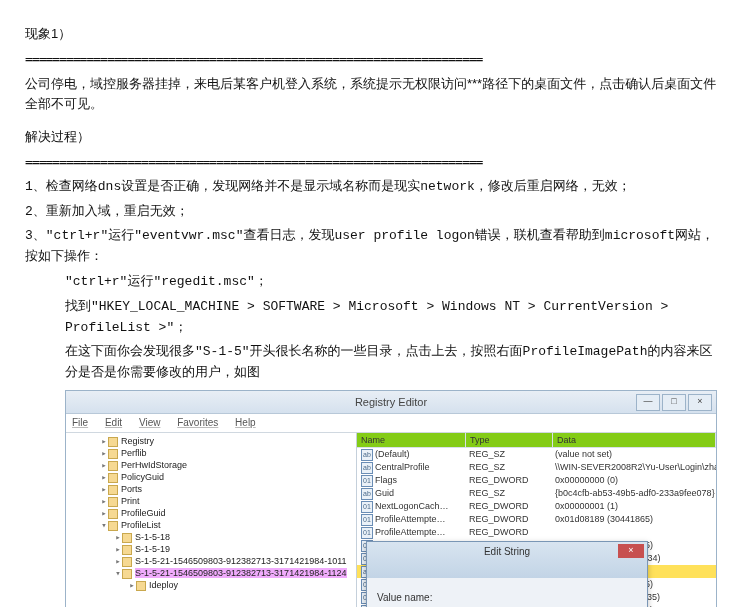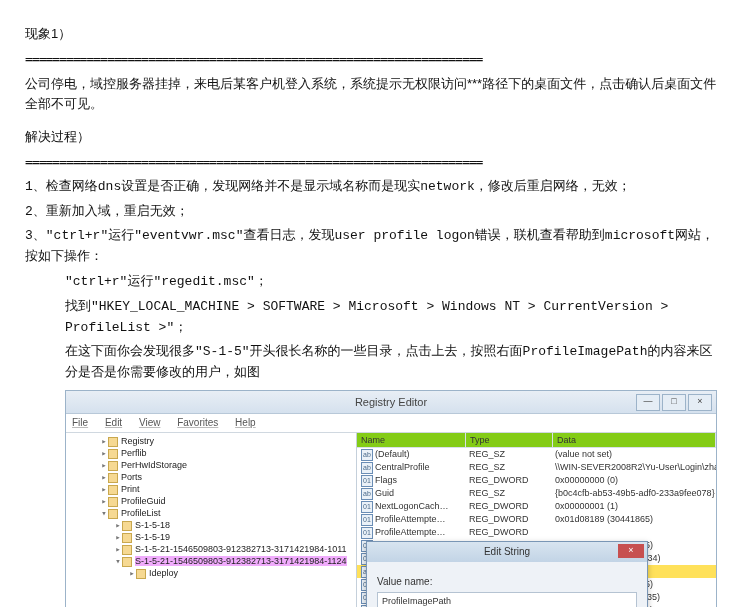--- a/index.html
+++ b/index.html
@@ -24,21 +24,21 @@
   .vals{flex:1;overflow:hidden;font-size:9px}
   .vhdr{display:flex;border-bottom:1px solid #d8e0e8;background:#84cc16;line-height:14px}
   .vhdr div{border-right:1px solid #d8e0e8;padding:0 4px}
   .vrow{display:flex;line-height:13px;white-space:nowrap}
   .vrow div{padding:0 4px;overflow:hidden}
   .c1{width:100px}.c2{width:78px}.c3{flex:1}
   .vi{display:inline-block;width:10px;height:10px;margin-right:2px;vertical-align:middle;border:1px solid #6a8db5;background:#eaf1f8;font-size:7px;text-align:center;line-height:9px;color:#4a6a8a}
   .hl{background:#ffe15a}
   
   .dlg{position:absolute;left:300px;top:150px;width:280px;border:1px solid #7a96b5;background:#eef2f7;box-shadow:0 2px 6px rgba(0,0,0,.25);font-size:10px}
-  .dlg .dtit{height:20px;background:linear-gradient(#d8e4f0,#c2d4e6);text-align:center;line-height:20px;font-size:10px;position:relative}
+  .dlg .dtit{height:36px;background:linear-gradient(#d8e4f0,#c2d4e6);text-align:center;line-height:20px;font-size:10px;position:relative}
   .dlg .dx{position:absolute;right:3px;top:2px;width:26px;height:14px;background:#c75050;color:#fff;text-align:center;line-height:13px;font-size:9px}
   .dlg .dbody{padding:8px 10px}
   .dlg .lbl{font-size:10px;color:#333;margin-top:4px}
   .dlg .fld{border:1px solid #b5c3d2;background:#fff;height:16px;line-height:16px;padding:0 4px;font-size:9px;margin-top:2px}
 </style>
 </head>
 <body>
 
 <p>现象1）</p>
 <p class="sep">===================================================================</p>
@@ -67,20 +67,21 @@
     <span>Edit</span>
     <span>View</span>
     <span>Favorites</span>
     <span>Help</span>
   </div>
   <div class="body">
     <div class="tree" id="tree">
         <div class="row"><span class="pad" style="width:28px"></span><span class="tg">▸</span><span class="ic"></span><span>Registry</span></div>
         <div class="row"><span class="pad" style="width:28px"></span><span class="tg">▸</span><span class="ic"></span><span>Perflib</span></div>
         <div class="row"><span class="pad" style="width:28px"></span><span class="tg">▸</span><span class="ic"></span><span>PerHwIdStorage</span></div>
+        <div class="row"><span class="pad" style="width:28px"></span><span class="tg">▸</span><span class="ic"></span><span>PolicyGuid</span></div>
         <div class="row"><span class="pad" style="width:28px"></span><span class="tg">▸</span><span class="ic"></span><span>Ports</span></div>
         <div class="row"><span class="pad" style="width:28px"></span><span class="tg">▸</span><span class="ic"></span><span>Print</span></div>
         <div class="row"><span class="pad" style="width:28px"></span><span class="tg">▸</span><span class="ic"></span><span>ProfileGuid</span></div>
         <div class="row"><span class="pad" style="width:28px"></span><span class="tg">▾</span><span class="ic"></span><span>ProfileList</span></div>
         <div class="row"><span class="pad" style="width:42px"></span><span class="tg">▸</span><span class="ic"></span><span>S-1-5-18</span></div>
         <div class="row"><span class="pad" style="width:42px"></span><span class="tg">▸</span><span class="ic"></span><span>S-1-5-19</span></div>
         <div class="row"><span class="pad" style="width:42px"></span><span class="tg">▸</span><span class="ic"></span><span>S-1-5-21-1546509803-912382713-3171421984-1011</span></div>
         <div class="row"><span class="pad" style="width:42px"></span><span class="tg">▾</span><span class="ic"></span><span class="sel">S-1-5-21-1546509803-912382713-3171421984-1124</span></div>
         <div class="row"><span class="pad" style="width:56px"></span><span class="tg">▸</span><span class="ic"></span><span>Ideploy</span></div>
       </div>

